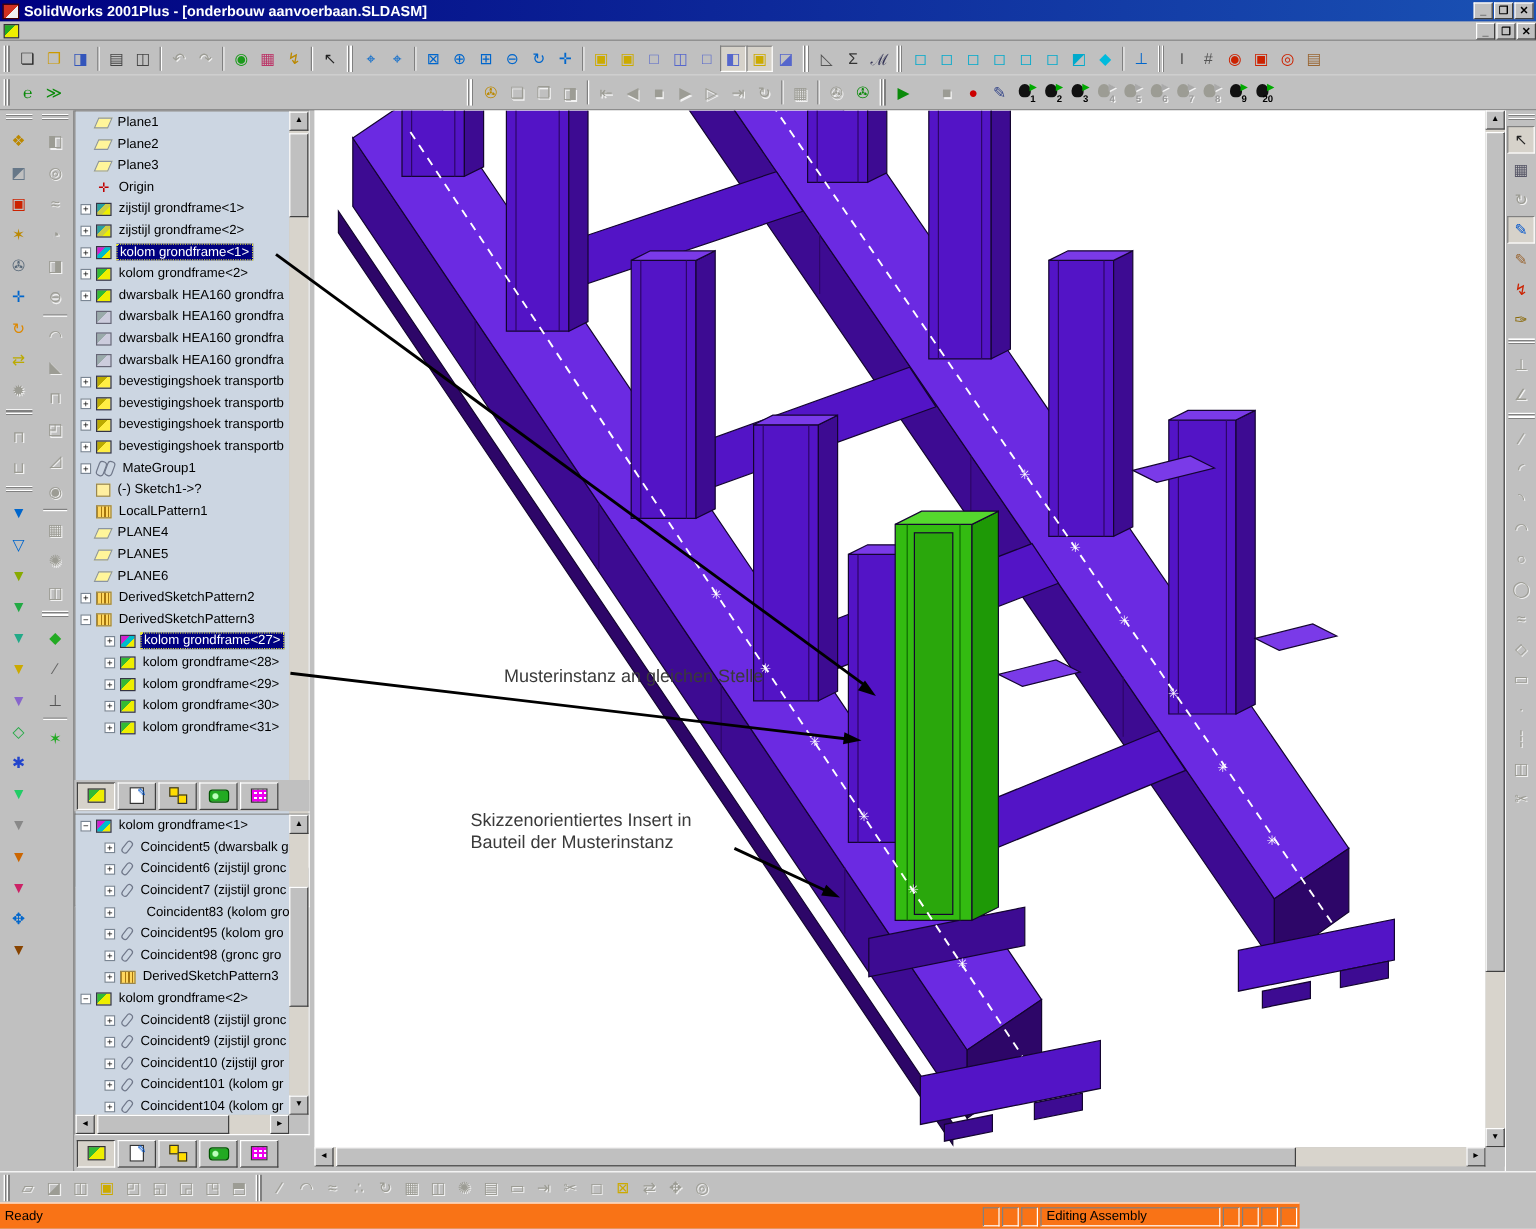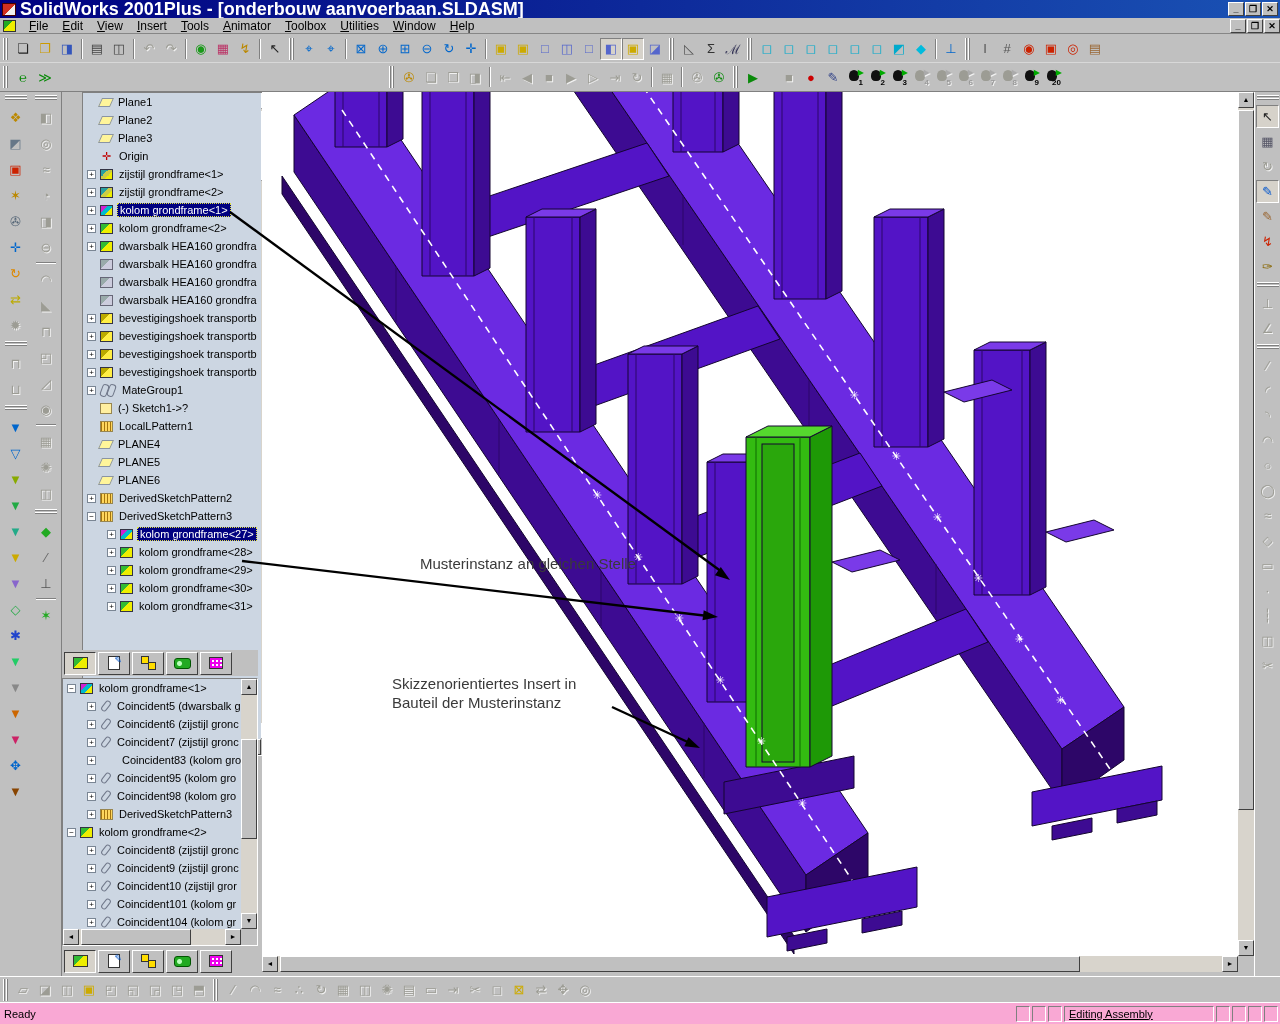--- a/index.html
+++ b/index.html
@@ -3,21 +3,21 @@
 <meta charset="utf-8">
 <style>
   * { margin:0; padding:0; box-sizing:border-box; }
   html,body { width:1280px; height:1024px; overflow:hidden; }
   body { font-family:"Liberation Sans", sans-serif; background:#c0c0c0; position:relative; font-size:11px; }
 
   
   .titlebar { position:absolute; left:0; top:0; width:1280px; height:18px;
     background:linear-gradient(90deg,#000080,#1a52b4); display:flex; align-items:center; padding:0 2px; }
   .app-icon { width:14px; height:13px; background:linear-gradient(135deg,#d03020 0 55%,#f0f0f0 55%); border:1px solid #400; margin-right:4px; }
-  .title-text { color:#fff; font-weight:bold; font-size:18px; white-space:nowrap; }
+  .title-text { color:#fff; font-weight:bold; font-size:12px; white-space:nowrap; }
   .tb-spacer { flex:1; }
   .winbtn { width:16px; height:14px; background:#c0c0c0; border:1px solid; border-color:#fff #404040 #404040 #fff;
     font-size:9px; line-height:12px; text-align:center; color:#000; margin-left:1px; font-weight:bold; }
   .menubar { position:absolute; left:0; top:18px; width:1280px; height:16px; background:#c0c0c0;
     display:flex; align-items:center; border-bottom:1px solid #868686; }
   .doc-icon { width:13px; height:12px; background:linear-gradient(135deg,#2a2 0 40%,#ee0 40%); border:1px solid #333; margin:0 6px 0 3px; }
   .menu-item { padding:1px 7px; font-size:12px; color:#000; }
   .menu-item::first-letter { text-decoration:underline; }
 
   
@@ -48,21 +48,21 @@
   .camhead { position:absolute; left:4px; top:3px; width:10px; height:11px; border-radius:50% 50% 40% 40%; background:#111; }
   .cambtn.disabled .camhead { background:#9c9c94; }
   .camplay { position:absolute; right:1px; top:1px; font-size:8px; color:#0a0; }
   .cambtn.disabled .camplay { color:#aaa; }
   .camnum { position:absolute; right:2px; bottom:0; font-size:8px; font-weight:bold; color:#000; }
   .cambtn.disabled .camnum { color:#999; }
 
   
   #left-panel { position:absolute; left:62px; top:92px; width:196px; height:884px; background:#c0c0c0; }
   .tree-wrap { position:absolute; left:0; width:196px; border:1px solid; border-color:#808080 #fff #fff #808080; }
-  #tree-wrap-1 { top:0; height:664px;margin-left:20px; }
+  #tree-wrap-1 { top:0; height:664px; }
   #tree-wrap-2 { top:586px; height:268px; }
   .tree-area { position:absolute; left:0; top:0; right:16px; bottom:16px; background:#ccd6e2; overflow:hidden; }
   .tree-row { height:18px; display:flex; align-items:center; padding-left:4px; white-space:nowrap; }
   .t-indent { width:20px; flex:none; }
   .t-expand { width:13px; flex:none; font:8px "Liberation Sans",sans-serif; }
   .t-expand.box { width:9px; height:9px; margin-right:4px; background:#fff; border:1px solid #7a8694;
     line-height:7px; text-align:center; color:#000; }
   .t-icon { flex:none; margin-right:4px; display:inline-block; }
   .t-label { font-size:11px; color:#000; padding:0 2px; }
   .t-label.sel { background:#000080; color:#fff; border:1px dotted #e0e040; }
@@ -110,53 +110,41 @@
 
   
   #viewport { position:absolute; left:262px; top:92px; width:992px; height:880px; background:#c0c0c0; }
   #view-content { position:absolute; left:0; top:0; width:976px; height:864px; background:#fff; overflow:hidden; }
   #viewport .vscroll { width:16px; right:0; top:0; bottom:16px; }
   #viewport .hscroll { height:16px; left:0; right:16px; bottom:0; }
   .annotation { position:absolute; font-size:15px; color:#3a3a3a; z-index:55; line-height:19px; white-space:nowrap; }
   #arrow-overlay { position:absolute; left:0; top:0; width:1280px; height:1024px; z-index:60; pointer-events:none; }
 
   
-  #statusbar { position:absolute; left:0; top:1002px; width:1280px; height:22px; background:#f9a8d4;
+  #statusbar { position:absolute; left:0; top:1002px; width:1083px; height:22px; background:#f97316;
     border-top:1px solid #fff; display:flex; align-items:center; font-size:11px; }
   .sb-text { padding-left:4px; flex:1; }
-  .sb-cell { height:16px; border:1px solid; border-color:#808080 #fff #fff #808080; margin-right:2px; flex:none;text-decoration:underline; }
+  .sb-cell { height:16px; border:1px solid; border-color:#808080 #fff #fff #808080; margin-right:2px; flex:none; }
   .sb-small { width:14px; }
   .sb-mode { width:150px; padding:1px 4px; }
 </style>
 </head>
 <body>
 
 <div class="titlebar">
   <span class="app-icon"></span>
   <span class="title-text">SolidWorks 2001Plus - [onderbouw aanvoerbaan.SLDASM]</span>
   <span class="tb-spacer"></span>
   <span class="winbtn">_</span>
   <span class="winbtn">❐</span>
   <span class="winbtn">✕</span>
 </div>
 
 <div class="menubar">
   <span class="doc-icon"></span>
-  <span id="menu-items" style="display:flex;">
-      <span class="menu-item">File</span>
-      <span class="menu-item">Edit</span>
-      <span class="menu-item">View</span>
-      <span class="menu-item">Insert</span>
-      <span class="menu-item">Tools</span>
-      <span class="menu-item">Animator</span>
-      <span class="menu-item">Toolbox</span>
-      <span class="menu-item">Utilities</span>
-      <span class="menu-item">Window</span>
-      <span class="menu-item">Help</span>
-    </span>
   <span class="tb-spacer"></span>
   <span class="winbtn">_</span>
   <span class="winbtn">❐</span>
   <span class="winbtn">✕</span>
 </div>
 
 <div id="toolbar-row1" class="toolbar-row">
     <span class="tbhandle"></span>
     <span class="tbtn">❏</span>
     <span class="tbtn" style="color: rgb(204, 154, 0);">❐</span>
@@ -601,21 +589,21 @@
         <div class="tree-row">
           <span class="t-indent"></span>
           <span class="t-expand box">+</span>
           <span class="t-icon ti-clip"></span>
           <span class="t-label">Coincident95 (kolom gro</span>
         </div>
         <div class="tree-row">
           <span class="t-indent"></span>
           <span class="t-expand box">+</span>
           <span class="t-icon ti-clip"></span>
-          <span class="t-label">Coincident98 (kolom gro</span>
+          <span class="t-label">Coincident98 (gronc gro</span>
         </div>
         <div class="tree-row">
           <span class="t-indent"></span>
           <span class="t-expand box">+</span>
           <span class="t-icon ti-pattern"></span>
           <span class="t-label">DerivedSketchPattern3</span>
         </div>
         <div class="tree-row">
           <span class="t-expand box">−</span>
           <span class="t-icon ti-part-green"></span>

